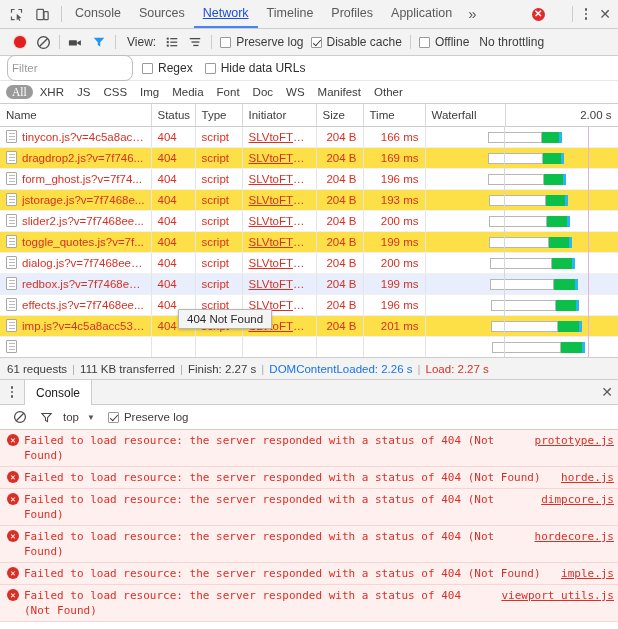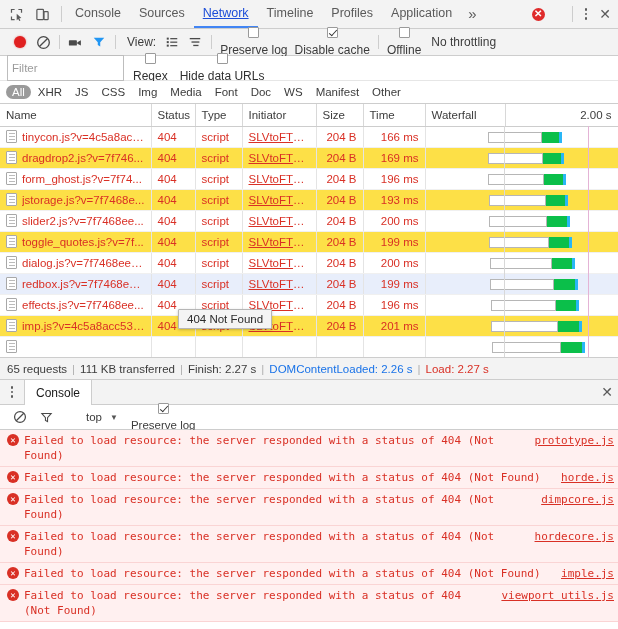--- a/index.html
+++ b/index.html
@@ -50,54 +50,54 @@
     height: 27px; min-height: 27px;
     display: flex; align-items: center;
     background: #f3f3f3;
     border-bottom: 1px solid #cdcdcd;
     padding-left: 9px; gap: 1px;
     font-size: 12px; color: #3c3c3c;
   }
   .rec-dot { width: 12px; height: 12px; border-radius: 50%; background: #e02020; box-shadow: 0 0 2px rgba(224,32,32,.55); cursor:pointer; }
   .icobtn { width: 22px; height: 20px; display: flex; align-items: center; justify-content: center; cursor: pointer; }
   .nettoolbar .lbl { padding: 0 4px 0 6px; white-space: nowrap; }
-  .cbx { display: flex; align-items: center; gap: 5px; padding: 0 3px; cursor: pointer; white-space: nowrap; flex-direction: column; }
+  .cbx { display: flex; align-items: center; gap: 5px; padding: 0 3px; cursor: pointer; white-space: nowrap; }
   .box { width: 11px; height: 11px; border: 1px solid #9a9a9a; background: #fff; border-radius: 1px; position: relative; }
   .box.on::after {
     content: ""; position: absolute; left: 3px; top: 0px;
     width: 3px; height: 7px; border: solid #333; border-width: 0 1.6px 1.6px 0;
     transform: rotate(42deg);
   }
   .throttle { padding-left: 6px; color: #3c3c3c; white-space: nowrap; }
 
   
   .filterbar {
     height: 25px; min-height: 25px;
     display: flex; align-items: center;
     background: #fff; padding-left: 7px; gap: 6px;
     border-bottom: 1px solid #e6e6e6;
   }
   .filterinput {
-    width: 117px; height: 18px;
-    border: 1px solid #bdbdbd; background: #fff; border-radius: 0;
+    width: 126px; height: 18px;
+    border: 1px solid #bdbdbd; background: #fff; border-radius: 8px;
     font-size: 11.5px; color: #333; padding: 12px 4px;
     font-family: "Liberation Sans", sans-serif;
   }
   .filterinput::placeholder { color: #9b9b9b; }
 
   
   .typerow {
     height: 23px; min-height: 23px;
     display: flex; align-items: center;
     background: #fff; padding-left: 6px;
     border-bottom: 1px solid #cdcdcd;
     font-size: 11.5px; color: #3c3c3c; gap: 1px;
   }
   .type { padding: 1px 6px; border-radius: 9px; cursor: pointer; white-space: nowrap; }
-  .type.sel { background: #9a9a9a; color: #fff; }
+  .type.sel { background: #9a9a9a; color: #fff; font-family: Liberation Serif, serif; }
 
   
   .netpanel { flex: 0 0 253px; display: flex; flex-direction: column; overflow: hidden; position: relative; background: #fff; }
   .nettable { width: 100%; border-collapse: collapse; table-layout: fixed; }
   .nettable th {
     font-weight: normal; font-size: 11.5px; color: #3c3c3c;
     text-align: left; height: 22px; padding: 0 6px;
     background: #fff;
     border-right: 1px solid #d8d8d8;
     border-bottom: 1px solid #cdcdcd;
@@ -176,21 +176,21 @@
   .drawer-spacer { flex: 1; }
   .dclose { width: 22px; display: flex; align-items: center; justify-content: center; font-size: 14px; color: #5a5a5a; cursor: pointer; }
 
   .console-toolbar {
     height: 25px; min-height: 25px;
     display: flex; align-items: center; gap: 4px;
     padding-left: 9px;
     background: #fff; border-bottom: 1px solid #cdcdcd;
     font-size: 11.5px; color: #3c3c3c;
   }
-  .ctx { padding: 0 2px; margin-left: 23px; }
+  .ctx { padding: 0 2px; }
   .caret { font-size: 8px; color: #555; padding: 0 6px 0 2px; cursor: pointer; }
 
   .console-body { flex: 1; overflow: hidden; background: #fff; }
   .msg {
     display: flex; align-items: flex-start;
     background: #fff0f0;
     border-bottom: 1px solid #fad4d4;
     padding: 3px 4px 3px 7px;
     font-family: "DejaVu Sans Mono", monospace;
     font-size: 11px; color: #d93025;
@@ -585,21 +585,21 @@
           </tr>
         </tbody>
     </table>
     <div class="wfline" style="left:588px; top:22px; height:231px;"></div>
     <div class="wfcolline" style="left:504px; top:22px; height:231px;"></div>
   </div>
 
   <div class="tooltip">404 Not Found</div>
 
   <div class="summary">
-    <span>65 requests</span>
+    <span>61 requests</span>
     <span class="sep">|</span>
     <span>111 KB transferred</span>
     <span class="sep">|</span>
     <span>Finish: 2.27 s</span>
     <span class="sep">|</span>
     <span class="blue">DOMContentLoaded: 2.26 s</span>
     <span class="sep">|</span>
     <span class="red">Load: 2.27 s</span>
   </div>
 

